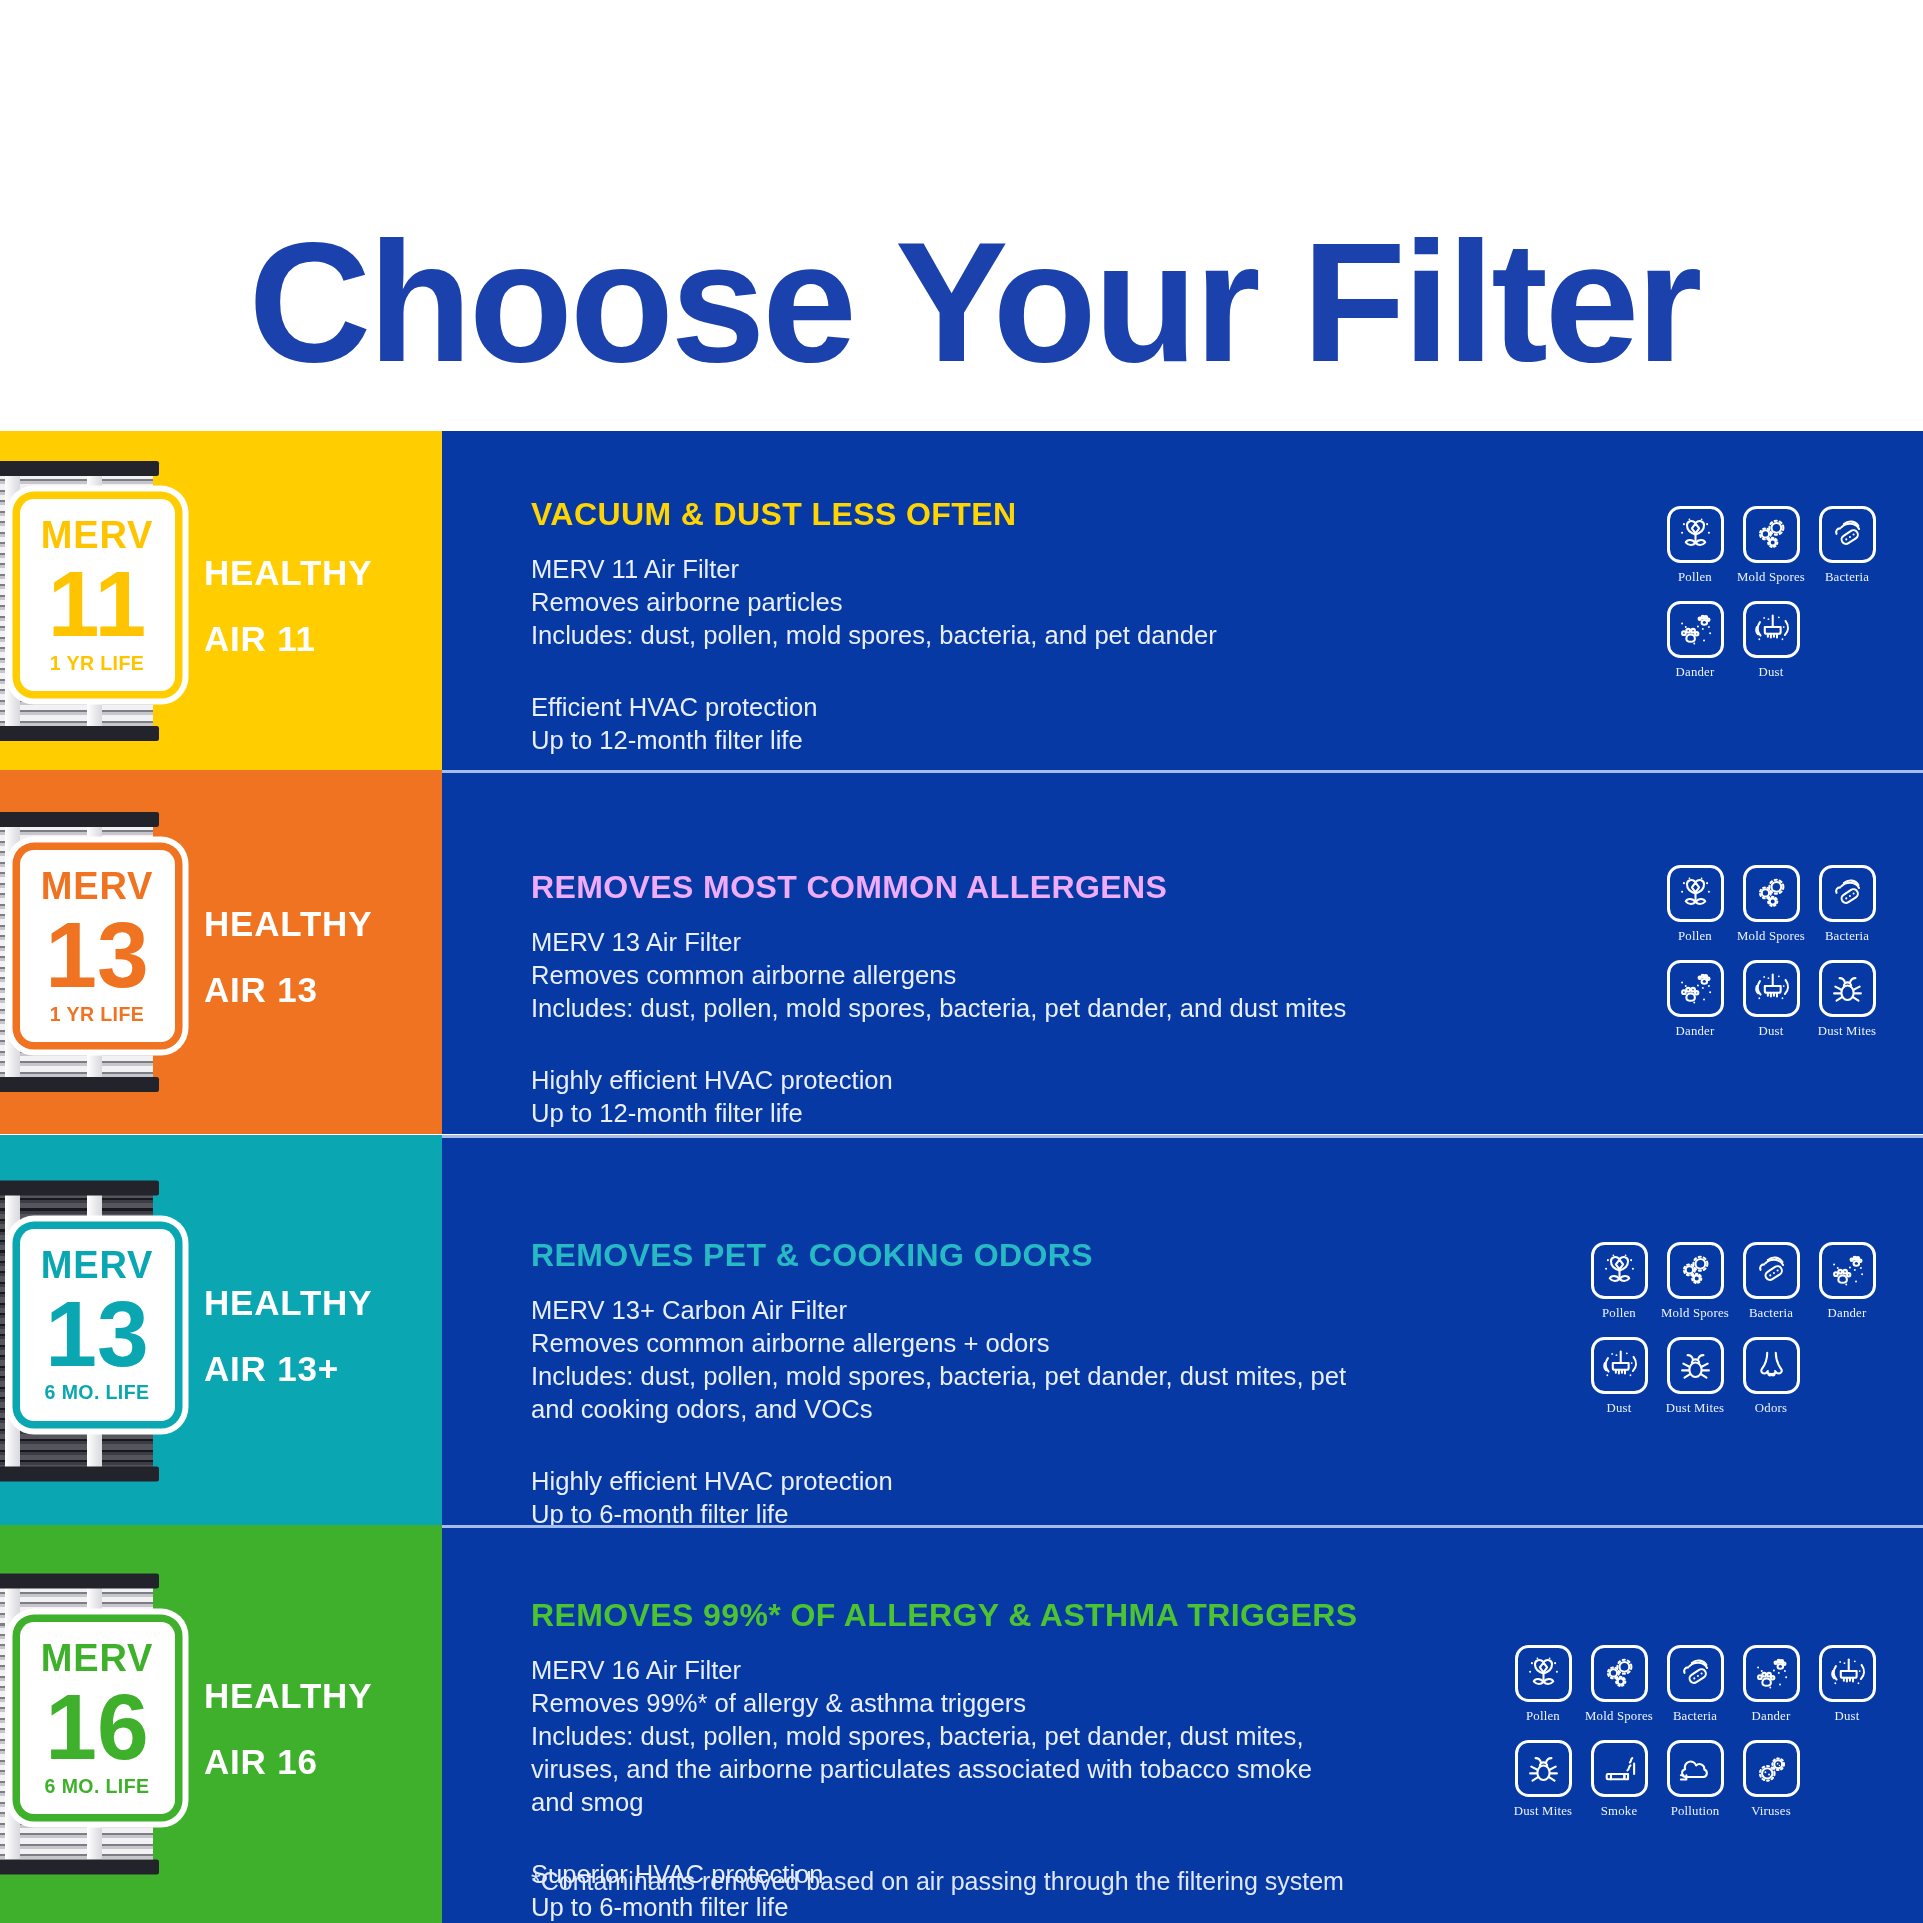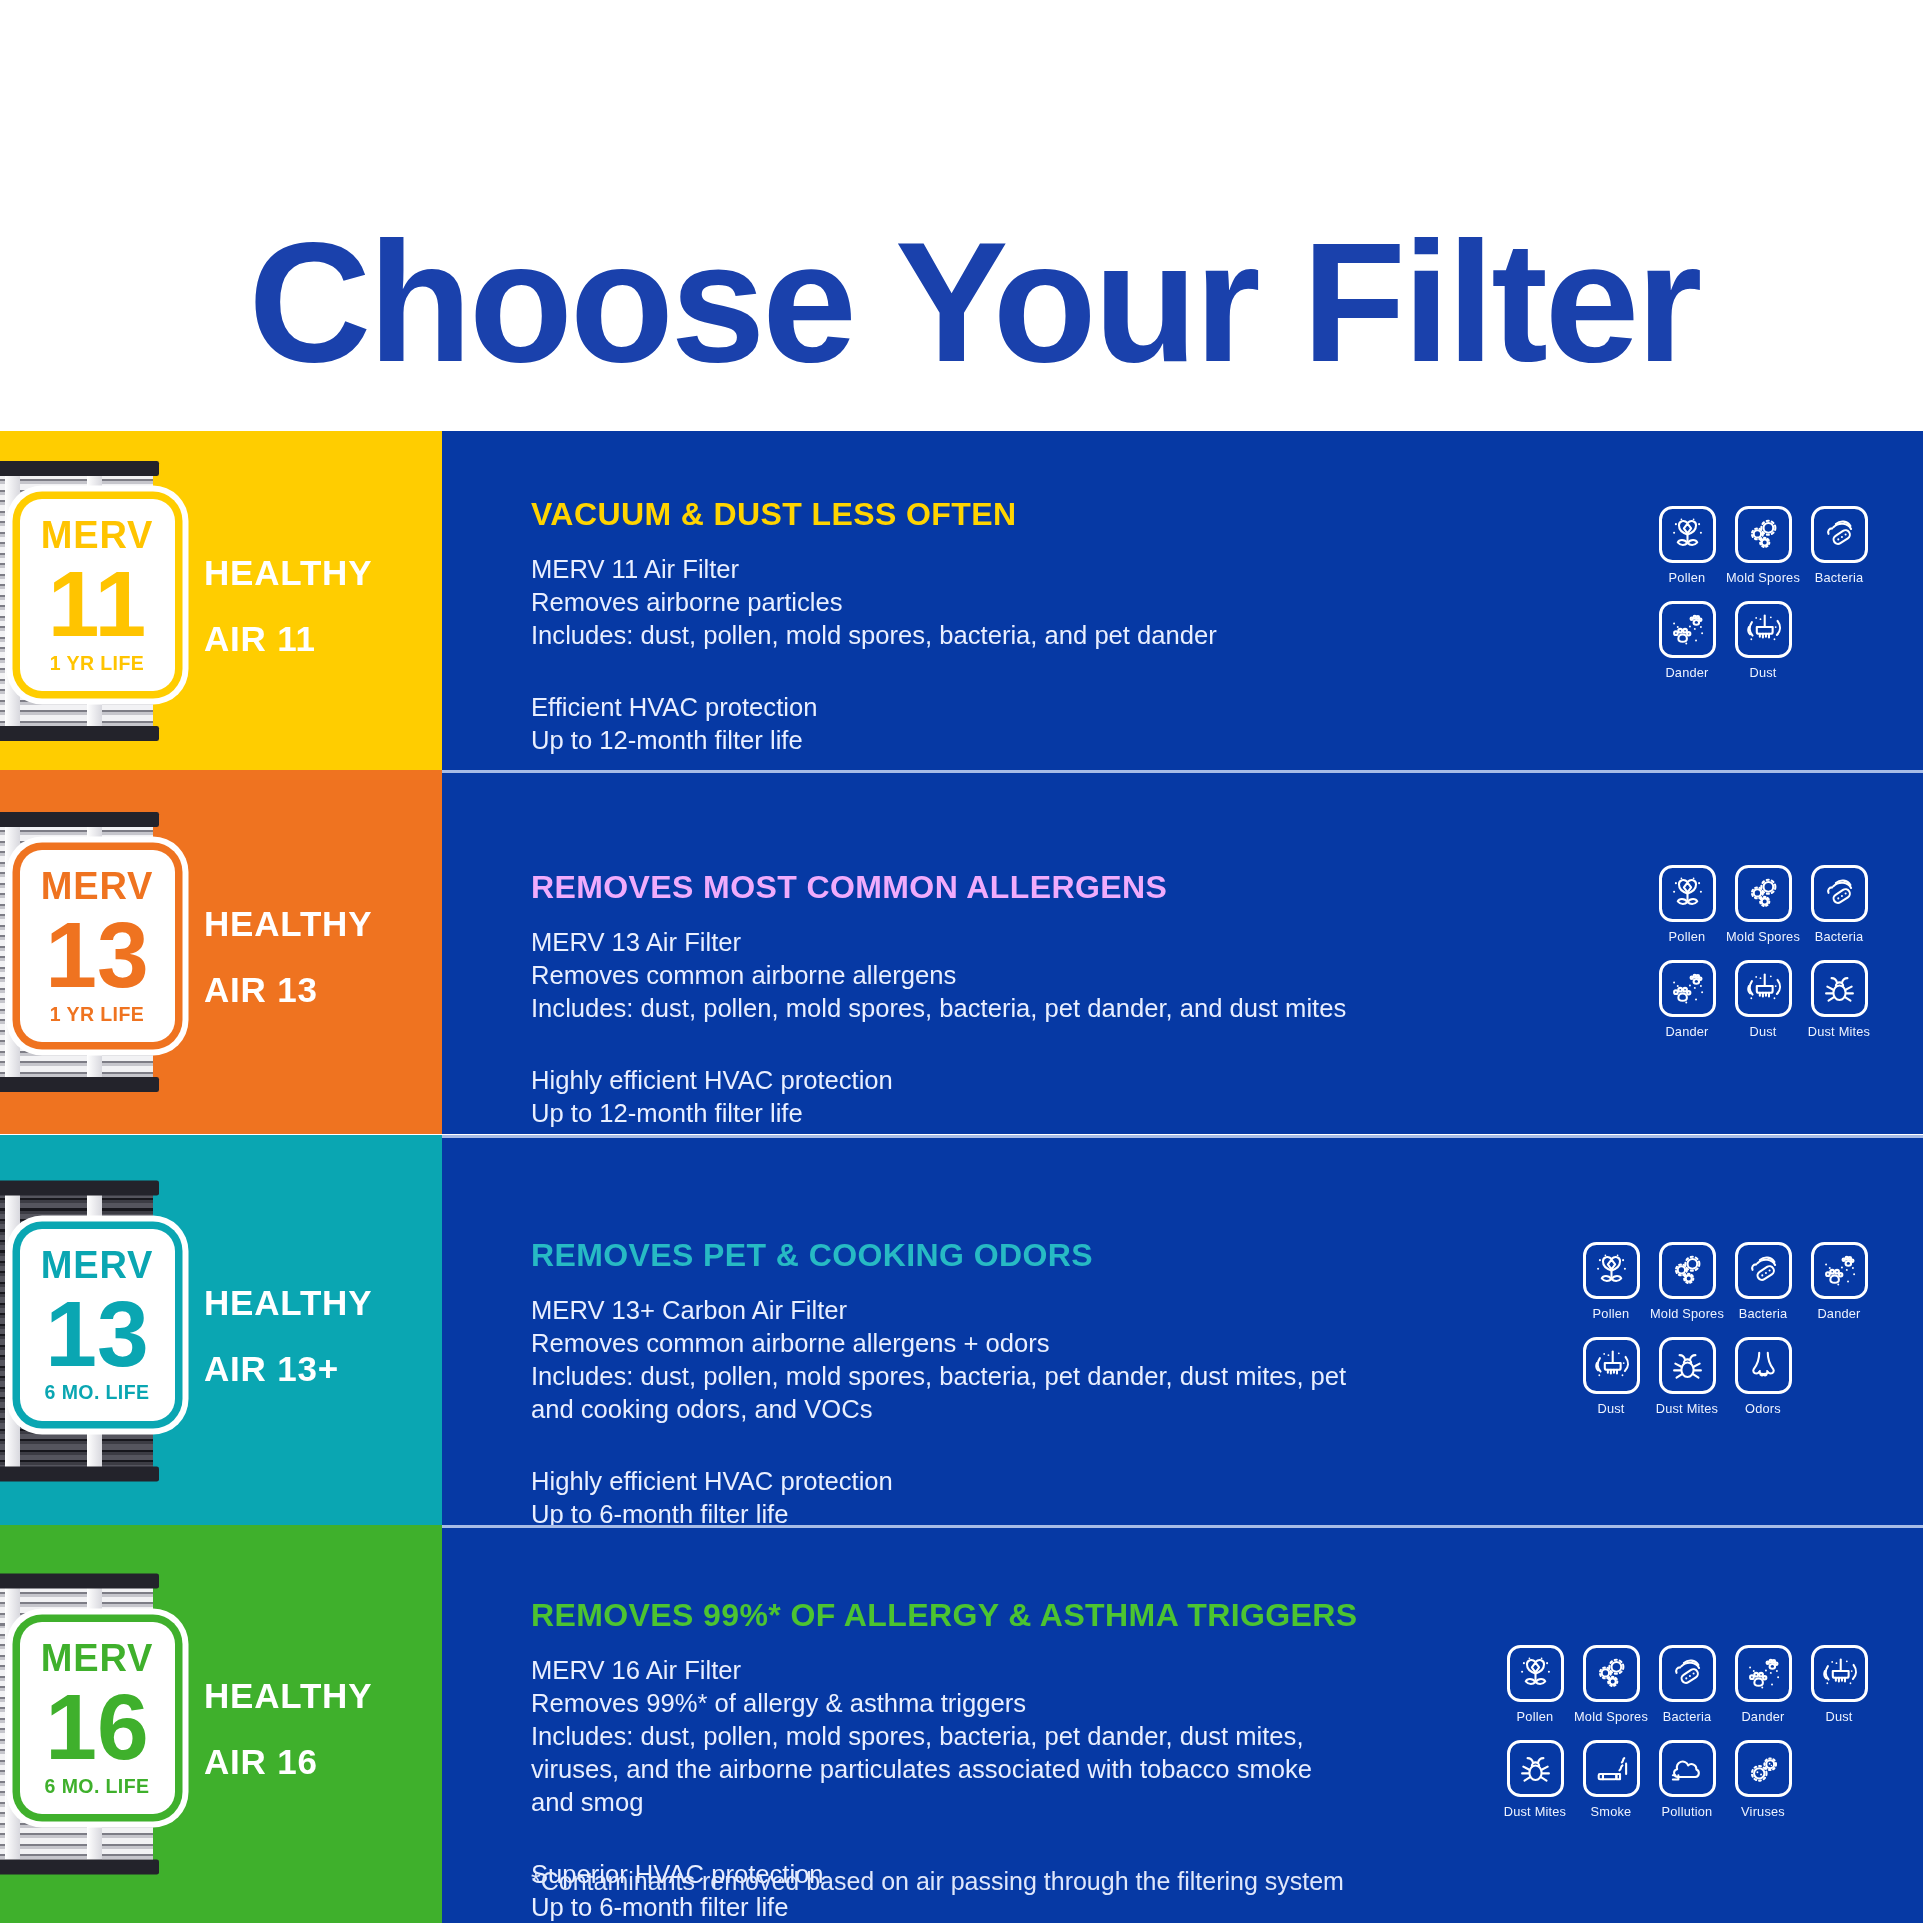--- a/index.html
+++ b/index.html
@@ -39,21 +39,21 @@
   .cap-top{top:0;}
   .cap-bottom{bottom:0;}
   .media{position:absolute;top:12.8px;bottom:12.8px;left:0;right:0;
     background:repeating-linear-gradient(180deg,#f2f2f4 0 5.3px,#7d7d86 5.3px 7.5px,#c6c6cc 7.5px 10.5px);}
   .row-3 .media{background:repeating-linear-gradient(180deg,#55555e 0 5.3px,#17171d 5.3px 7.5px,#3c3c44 7.5px 10.5px);}
   .strap{position:absolute;top:9px;bottom:9px;width:15px;background:linear-gradient(90deg,#ffffff,#d8d8de);}
   .strap-a{left:32px;} .strap-b{left:114px;}
 
   
   .badge{position:absolute;left:19.5px;top:50%;transform:translateY(-53%);width:155px;
-    background:#fff;border-radius:22px;text-align:center;padding:15px 0 16.5px 0;}
+    background:#fff;border-radius:14px;text-align:center;padding:15px 0 16.5px 0;}
   .row-1 .badge{color:#ffc400;box-shadow:0 0 0 7.5px #ffcd00,0 0 0 13.5px #fff;}
   .row-2 .badge{color:#ef7320;box-shadow:0 0 0 7.5px #ef7320,0 0 0 13.5px #fff;}
   .row-3 .badge{color:#0aa6b2;box-shadow:0 0 0 7.5px #0aa6b2,0 0 0 13.5px #fff;}
   .row-4 .badge{color:#3fb02c;box-shadow:0 0 0 7.5px #3fb02c,0 0 0 13.5px #fff;}
   .b-merv{font-size:38px;font-weight:800;letter-spacing:0.8px;}
   .b-num{font-size:93px;font-weight:800;line-height:1.02;}
   .b-life{font-size:19.5px;font-weight:800;letter-spacing:0.4px;}
 
   
   .air-label{position:absolute;left:204px;top:50%;transform:translateY(-46%);
@@ -64,21 +64,21 @@
   .row-1 .content{top:65px;}
   .row-2 .content{top:96px;}
   .row-3 .content{top:99px;}
   .row-4 .content{top:69px;}
   .heading{font-size:32px;font-weight:700;letter-spacing:0.4px;margin-bottom:19.5px;}
   .desc,.benefits{color:#e9efff;font-size:25.6px;line-height:33px;max-width:830px;}
   .benefits{margin-top:39px;}
   .footnote{position:absolute;left:89px;bottom:27px;color:#dfe7fb;font-size:25px;}
 
   
-  .icons{position:absolute;right:47px;display:flex;flex-direction:column;}
+  .icons{position:absolute;right:39px;display:flex;flex-direction:column;font-family:Liberation Serif, serif;}
   .row-1 .icons{top:75px;} .row-2 .icons{top:92px;}
   .row-3 .icons{top:104px;} .row-4 .icons{top:117px;}
   .icon-row{display:flex;margin-bottom:16.5px;}
   .icon-cell{width:76px;display:flex;flex-direction:column;align-items:center;flex:none;}
   .icon-box{width:57px;height:57px;border:3.8px solid #fff;border-radius:13.5px;
     display:flex;align-items:center;justify-content:center;box-sizing:border-box;}
   .icon-box svg{width:39px;height:39px;stroke:#fff;fill:none;stroke-width:3.4;
     stroke-linecap:round;stroke-linejoin:round;}
   .icon-box svg .f{fill:#fff;stroke:none;}
   .icon-label{margin-top:6.8px;color:#eef3ff;font-size:12.8px;letter-spacing:0.2px;white-space:nowrap;}

